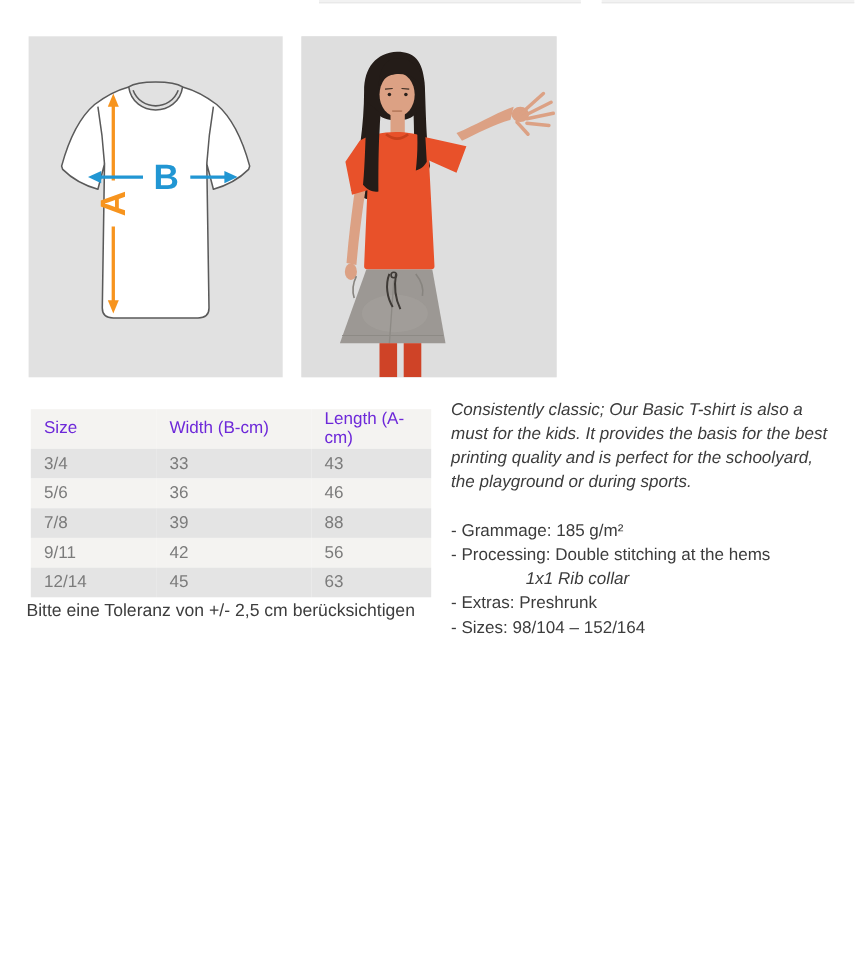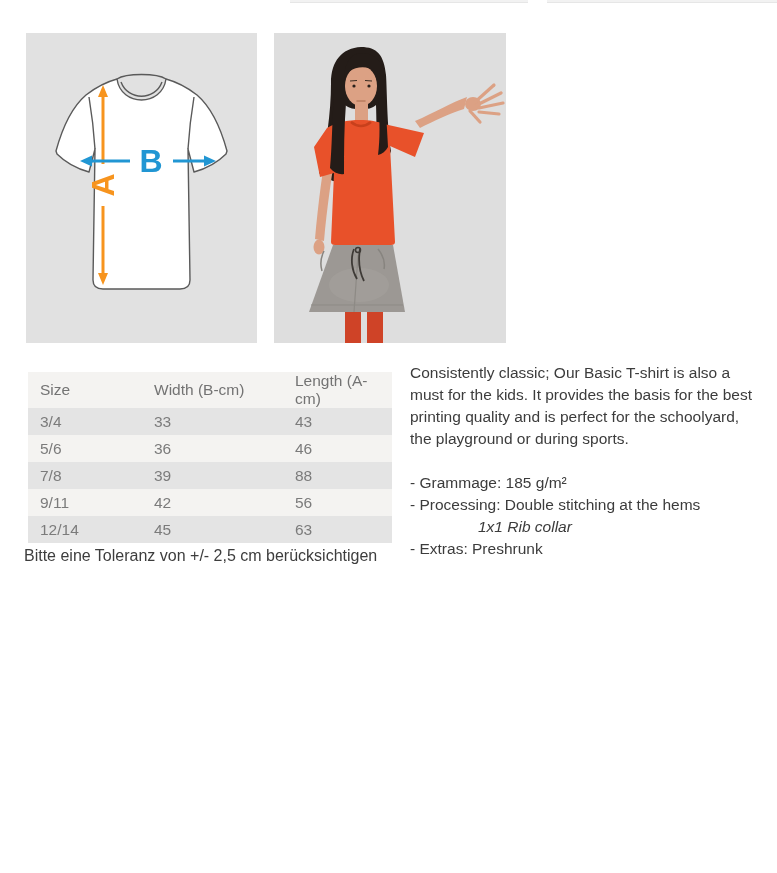--- a/index.html
+++ b/index.html
@@ -29,35 +29,35 @@
     border-collapse:collapse;table-layout:fixed;
     font-size:15.5px;color:#7b7b7b;
   }
   .size-table col.c1{width:114px;}
   .size-table col.c2{width:141px;}
   .size-table col.c3{width:109px;}
   .size-table th,.size-table td{
     font-weight:normal;text-align:left;
     height:27px;padding:0 0 0 12px;vertical-align:middle;
   }
-  .size-table thead tr{background:#f4f3f1;color:#737373;}
+  .size-table thead tr{background:#f4f3f1;color:#6d28d9;}
   .size-table tbody tr:nth-child(odd){background:#e4e4e4;}
   .size-table tbody tr:nth-child(even){background:#f4f3f1;}
 
   .tolerance-note{
     position:absolute;left:24px;top:547px;width:380px;
     font-size:16px;color:#3d3d3d;
   }
 
   
   .description{
     position:absolute;left:410px;top:362px;width:352px;
     font-size:15.5px;line-height:22px;color:#3c3c3c;
   }
-  .description .paragraph{margin:0 0 22px 0;}
+  .description .paragraph{margin:0 0 22px 0;font-style:italic;}
   .spec-line{line-height:22px;}
   .spec-sub.viscose{padding-left:78px;}
   .spec-sub.ribcollar{padding-left:68px;font-style:italic;}
 
   svg text{font-family:"Liberation Sans","DejaVu Sans",sans-serif;}
 </style>
 </head>
 <body>
 
 <div class="page">
@@ -230,15 +230,18 @@
     </div>
     <div class="spec-line">
       <div>- Processing: Double stitching at the hems</div>
     </div>
     <div class="spec-line">
       <div class="spec-sub ribcollar">1x1 Rib collar</div>
     </div>
     <div class="spec-line">
       <div>- Extras: Preshrunk</div>
     </div>
+    <div class="spec-line">
+      <div>- Sizes: 98/104 – 152/164</div>
+    </div>
   </div>
 
 </div>
 
 </body></html>

